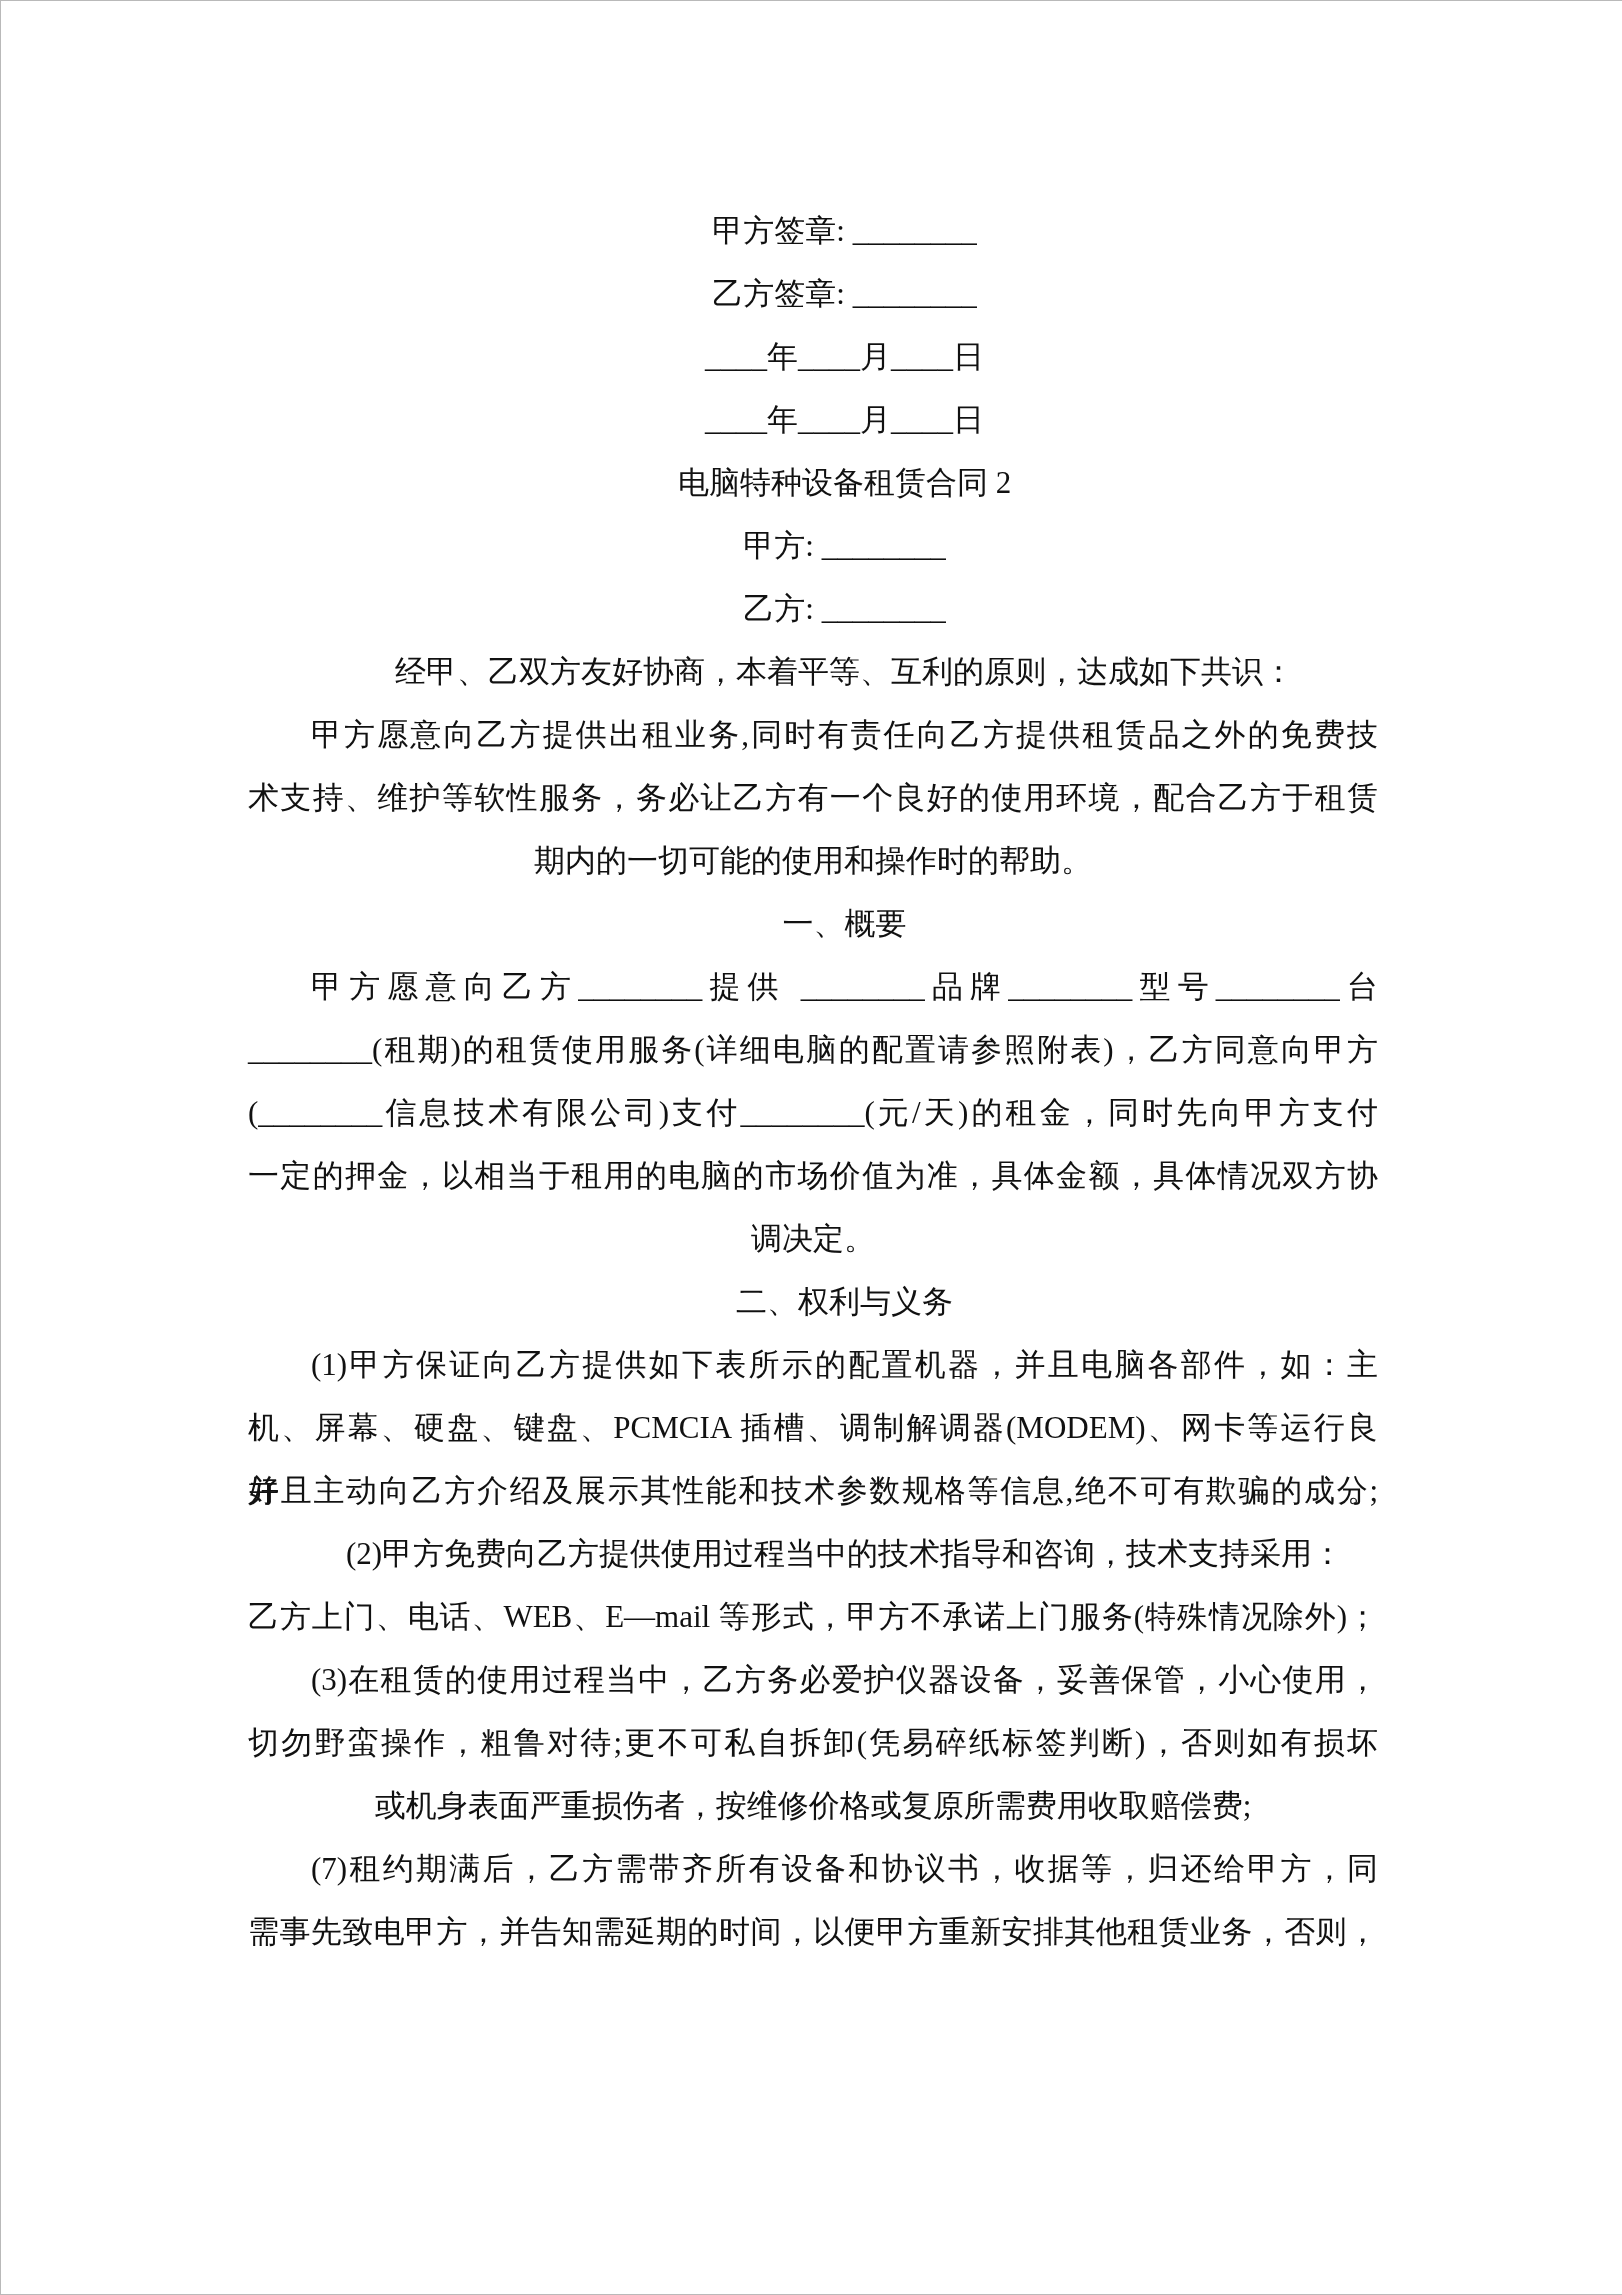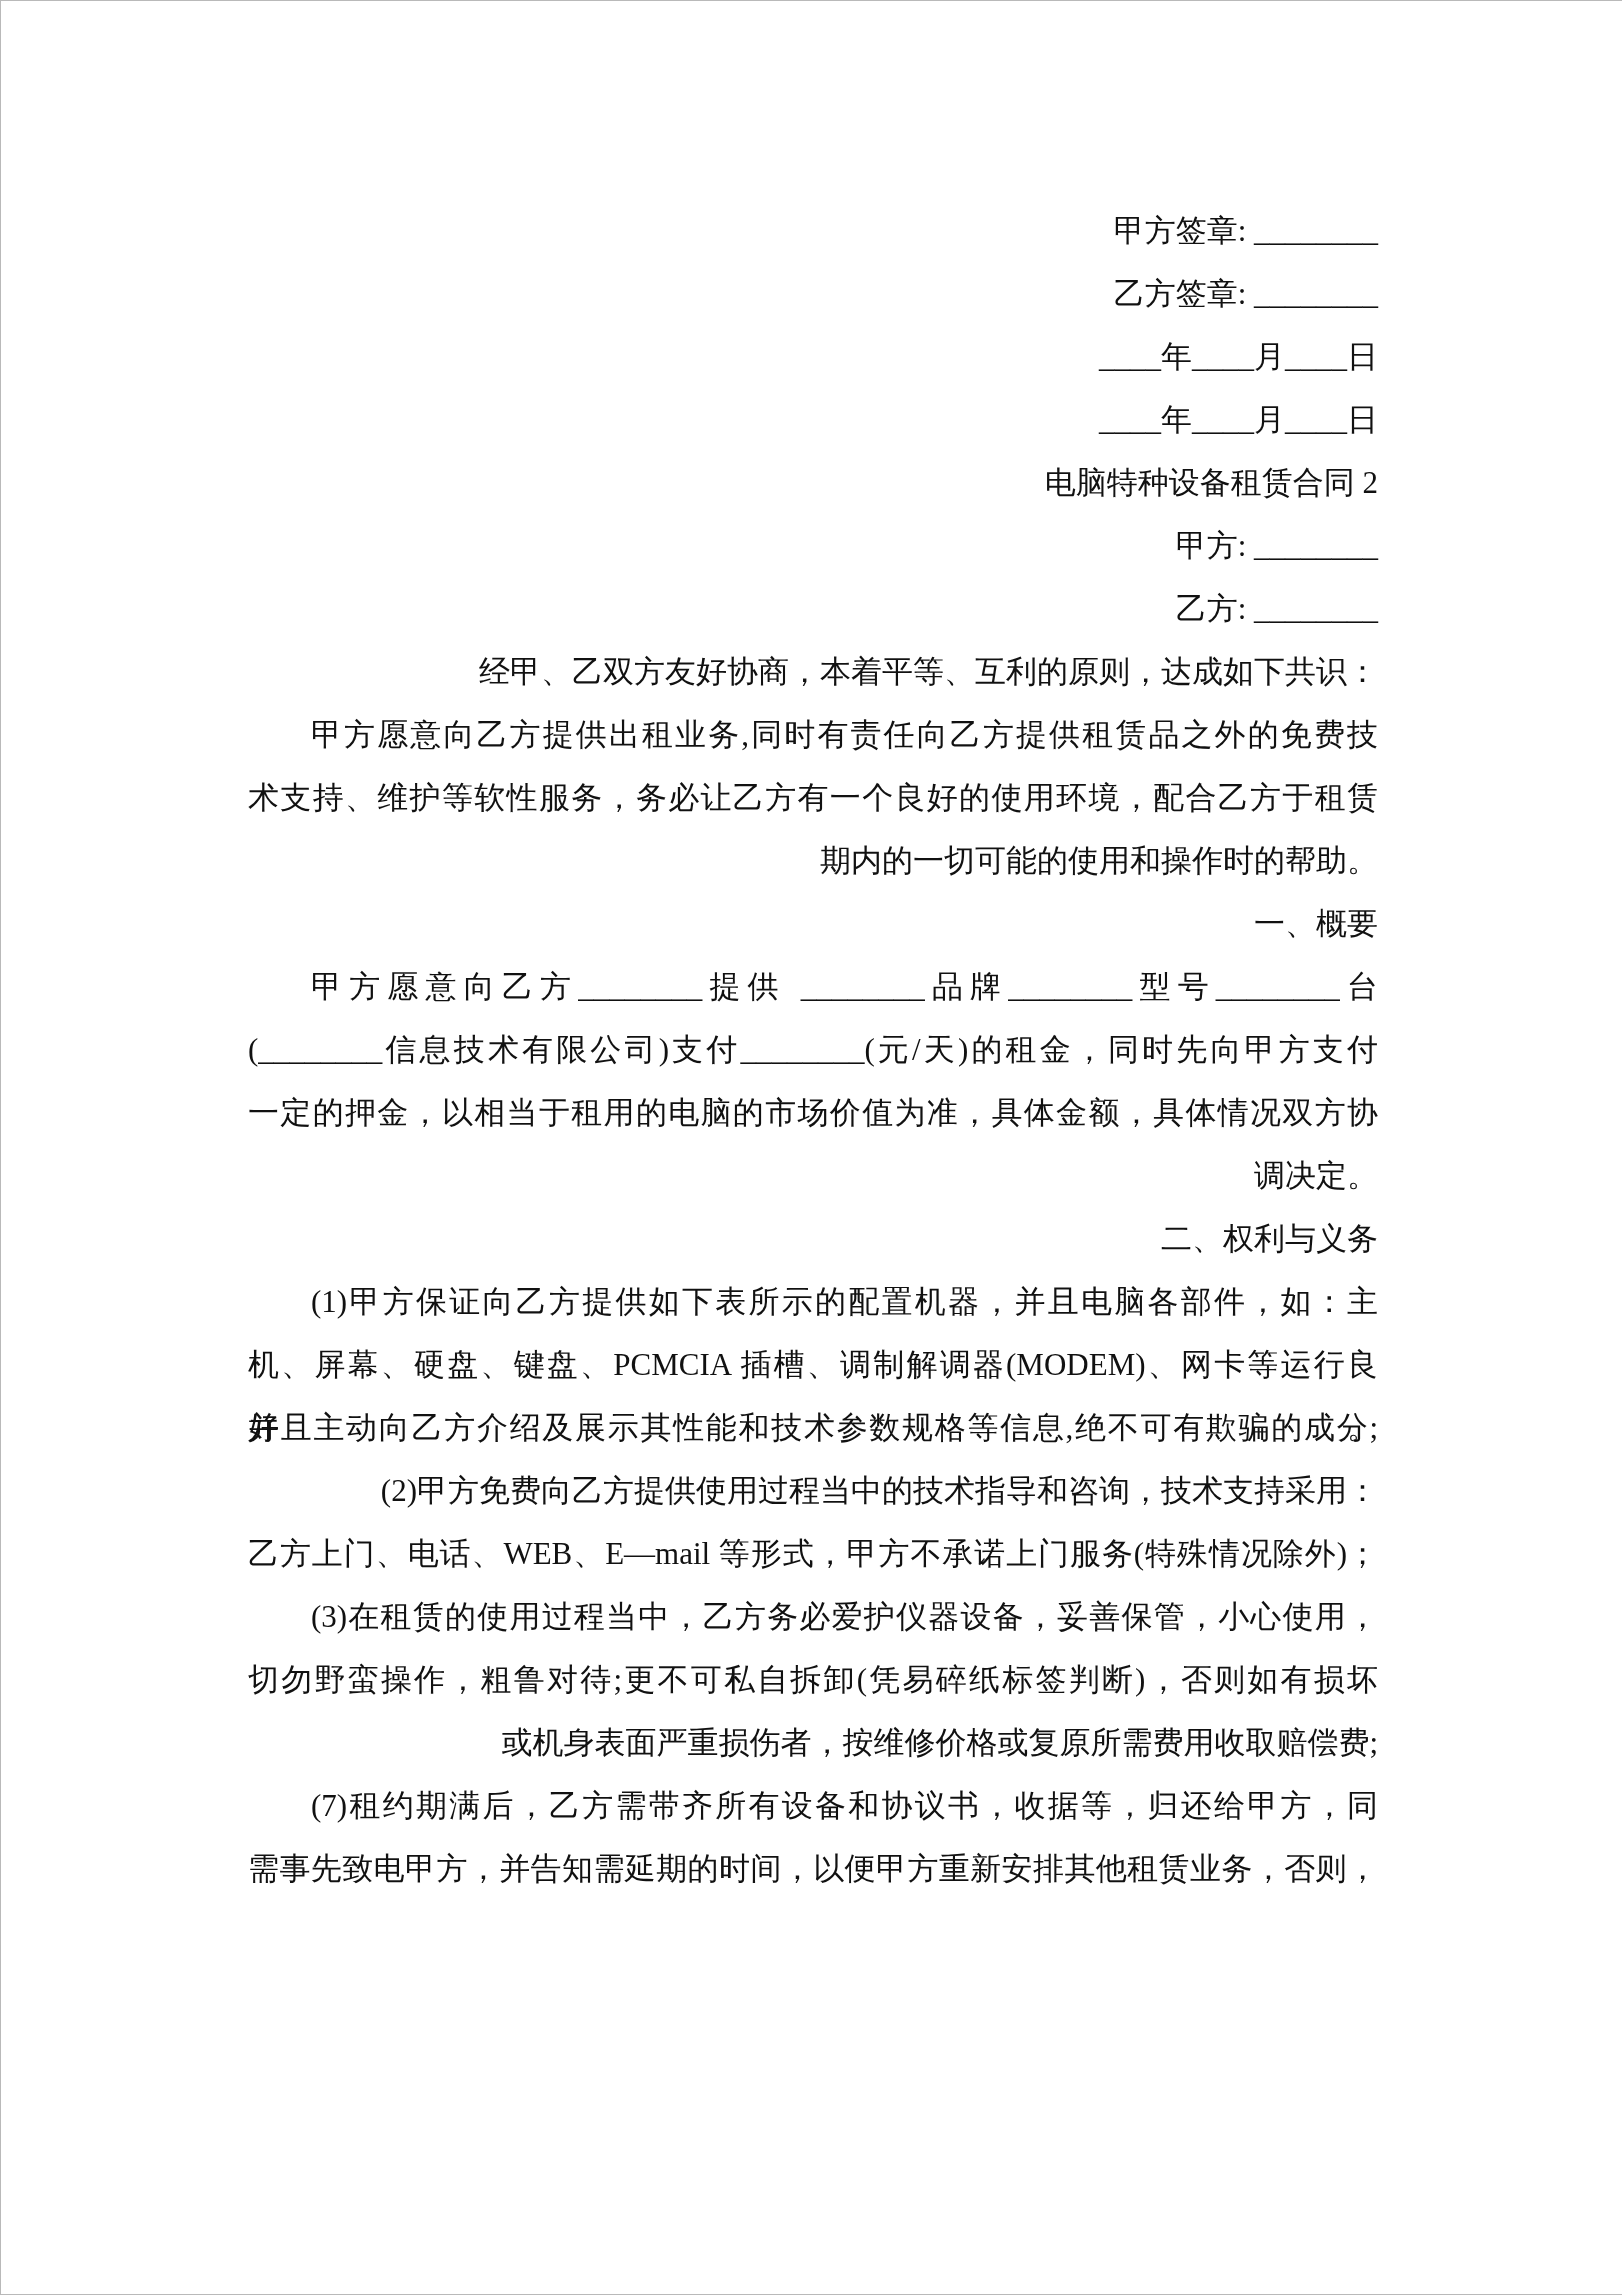--- a/index.html
+++ b/index.html
@@ -18,21 +18,21 @@
     position: absolute;
     left: 247px;
     top: 198px;
     width: 1130px;
   }
   .line {
     font-size: 31px;
     line-height: 63px;
     height: 63px;
     white-space: nowrap;
-    text-align: right;
+    text-align: center;
     letter-spacing: 0;
   }
   .line.indent { text-indent: 63px; }
   .line.justify {
     white-space: normal;
     text-align: justify;
     text-align-last: justify;
   }
 </style>
 </head>
@@ -46,20 +46,21 @@
     <div class="line indent">____年____月____日</div>
     <div class="line indent">电脑特种设备租赁合同 2</div>
     <div class="line indent">甲方: ________</div>
     <div class="line indent">乙方: ________</div>
     <div class="line indent">经甲、乙双方友好协商，本着平等、互利的原则，达成如下共识：</div>
     <div class="line indent justify">甲方愿意向乙方提供出租业务,同时有责任向乙方提供租赁品之外的免费技</div>
     <div class="line justify">术支持、维护等软性服务，务必让乙方有一个良好的使用环境，配合乙方于租赁</div>
     <div class="line">期内的一切可能的使用和操作时的帮助。</div>
     <div class="line indent">一、概要</div>
     <div class="line indent justify">甲方愿意向乙方________提供 ________品牌________型号________台</div>
+    <div class="line justify">________(租期)的租赁使用服务(详细电脑的配置请参照附表)，乙方同意向甲方</div>
     <div class="line justify">(________信息技术有限公司)支付________(元/天)的租金，同时先向甲方支付</div>
     <div class="line justify">一定的押金，以相当于租用的电脑的市场价值为准，具体金额，具体情况双方协</div>
     <div class="line">调决定。</div>
     <div class="line indent">二、权利与义务</div>
     <div class="line indent justify">(1)甲方保证向乙方提供如下表所示的配置机器，并且电脑各部件，如：主</div>
     <div class="line justify">机、屏幕、硬盘、键盘、PCMCIA 插槽、调制解调器(MODEM)、网卡等运行良好。</div>
     <div class="line justify">并且主动向乙方介绍及展示其性能和技术参数规格等信息,绝不可有欺骗的成分;</div>
     <div class="line indent">(2)甲方免费向乙方提供使用过程当中的技术指导和咨询，技术支持采用：</div>
     <div class="line justify">乙方上门、电话、WEB、E—mail 等形式，甲方不承诺上门服务(特殊情况除外)；</div>
     <div class="line indent justify">(3)在租赁的使用过程当中，乙方务必爱护仪器设备，妥善保管，小心使用，</div>

